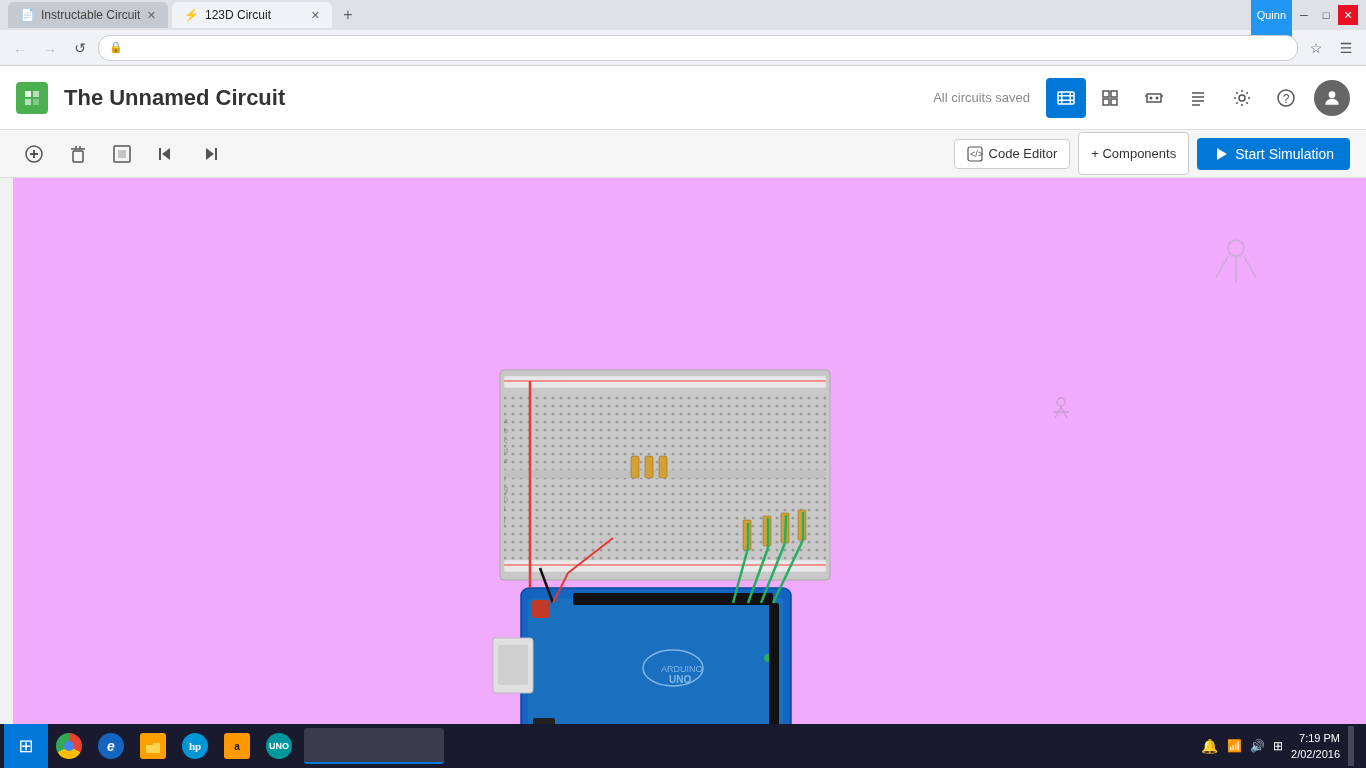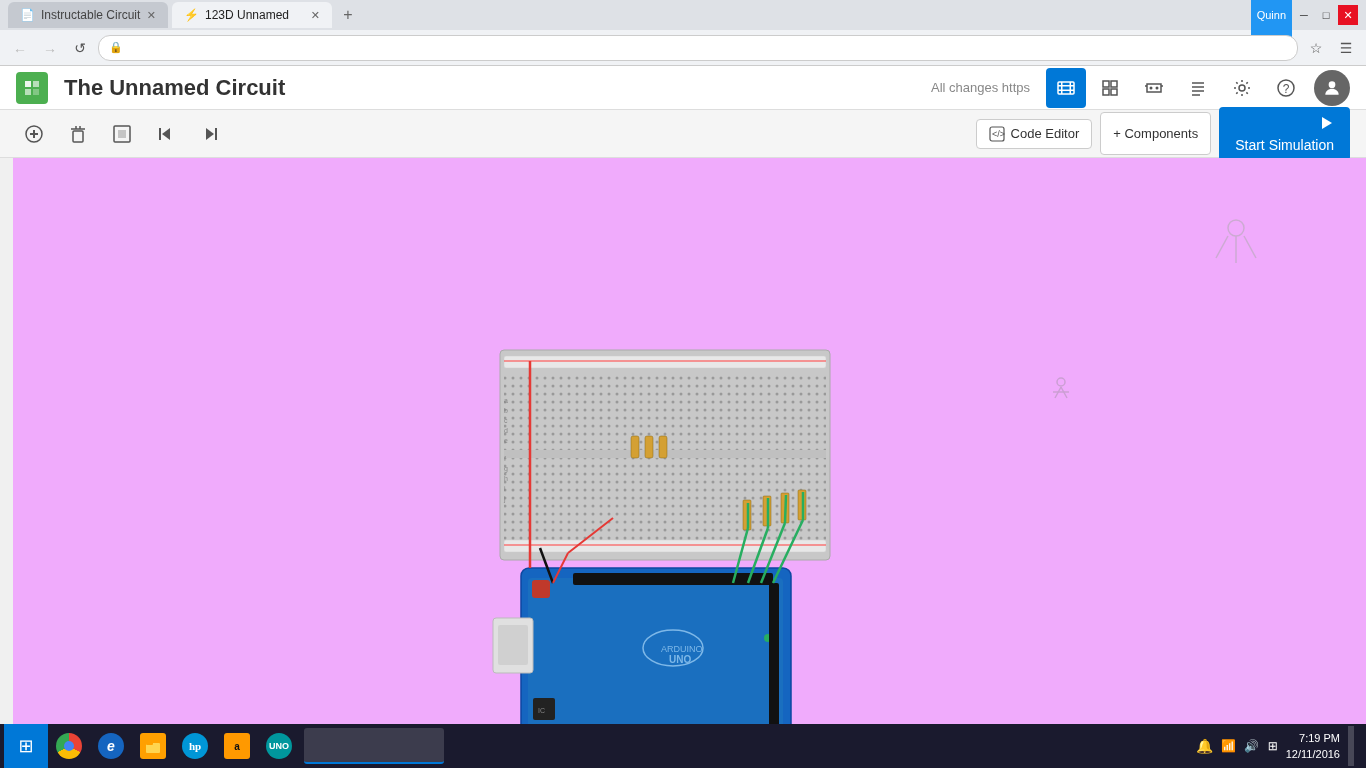--- a/index.html
+++ b/index.html
@@ -12,57 +12,57 @@
     .nav-btn { width: 24px; height: 24px; display: flex; align-items: center; justify-content: center; color: #555; cursor: pointer; font-size: 14px; }
     .nav-btn.disabled { color: #bbb; }
     .address-bar { flex: 1; background: white; border: 1px solid #ccc; border-radius: 12px; height: 26px; display: flex; align-items: center; padding: 0 10px; font-size: 12px; color: #333; gap: 6px; }
     .lock-icon { color: #4CAF50; font-size: 11px; }
     .address-text { font-size: 12px; color: #333; }
     .user-indicator { background: #2196F3; color: white; border-radius: 3px; padding: 20px 6px; font-size: 11px; margin-left: auto; }
     .win-btn { width: 20px; height: 20px; display: flex; align-items: center; justify-content: center; font-size: 11px; color: #333; cursor: pointer; }
     .win-close { background: #e81123; color: white; }
 
     
-    .app-header { background: white; height: 44px; display: flex; align-items: center; padding: 0 16px; border-bottom: 1px solid #ddd; }
+    .app-header { background: white; height: 64px; display: flex; align-items: center; padding: 0 16px; border-bottom: 1px solid #ddd; }
     .app-logo { background: #4CAF50; color: white; width: 32px; height: 32px; display: flex; align-items: center; justify-content: center; border-radius: 4px; font-size: 16px; font-weight: bold; margin-right: 16px; flex-shrink: 0; }
     .circuit-title { font-size: 22px; font-weight: bold; color: #333; }
     .save-status { margin-left: auto; color: #888; font-size: 13px; margin-right: 16px; }
     .header-icons { display: flex; gap: 4px; margin-right: 8px; }
     .header-icon-btn { width: 40px; height: 40px; display: flex; align-items: center; justify-content: center; border-radius: 4px; cursor: pointer; color: #555; }
     .header-icon-btn.active { background: #0078d7; color: white; }
     .header-icon-btn svg { width: 20px; height: 20px; }
     .user-avatar { width: 36px; height: 36px; border-radius: 50%; background: #666; overflow: hidden; display: flex; align-items: center; justify-content: center; color: white; font-size: 16px; }
 
     
     .toolbar { background: #f5f5f5; height: 48px; display: flex; align-items: center; padding: 0 16px; border-bottom: 1px solid #ddd; gap: 8px; }
     .tool-btn { width: 36px; height: 36px; display: flex; align-items: center; justify-content: center; cursor: pointer; color: #444; border-radius: 3px; }
     .right-tools { margin-left: auto; display: flex; align-items: center; gap: 8px; }
     .code-editor-btn { display: flex; align-items: center; gap: 6px; border: 1px solid #ccc; border-radius: 4px; padding: 6px 12px; cursor: pointer; font-size: 13px; color: #333; background: white; }
     .components-btn { display: flex; align-items: center; gap: 6px; border: 1px solid #ccc; border-radius: 4px; padding: 13px 12px; cursor: pointer; font-size: 13px; color: #333; background: white; }
-    .start-sim-btn { display: flex; align-items: flex-end; gap: 6px; background: #0078d7; color: white; border-radius: 4px; padding: 8px 16px; cursor: pointer; font-size: 14px; font-weight: 500; border: none; flex-direction: column; }
+    .start-sim-btn { display: flex; align-items: flex-start; gap: 6px; background: #0078d7; color: white; border-radius: 4px; padding: 8px 16px; cursor: pointer; font-size: 14px; font-weight: 500; border: none; }
 
     
     .taskbar { background: #1a1a2e; height: 44px; display: flex; align-items: center; padding: 0 4px; position: absolute; bottom: 0; width: 100%; }
     .taskbar-item { height: 40px; padding: 0 8px; display: flex; align-items: center; justify-content: center; cursor: pointer; }
 
     .main-content { display: flex; flex-direction: column; height: calc(768px - 30px - 36px); }
     .content-area { flex: 1; display: flex; overflow: hidden; }
   </style>
 </head>
 <body>
 
 <div class="browser-titlebar">
   <div class="tab-inactive">
     <span>📄</span>
     <span>Instructable Circuit</span>
     <span class="tab-close">✕</span>
   </div>
   <div class="tab-active">
     <span>⚡</span>
-    <span>123D Unnamed</span>
+    <span>123D Circuit</span>
     <span class="tab-close">✕</span>
   </div>
   <div style="width:24px;height:24px;display:flex;align-items:center;justify-content:center;color:#666;cursor:pointer;">+</div>
   <div style="margin-left:auto;display:flex;align-items:center;gap:2px;">
     <div class="user-indicator">Quinn</div>
     <div class="win-btn">─</div>
     <div class="win-btn">□</div>
     <div class="win-btn win-close">✕</div>
   </div>
 </div>
@@ -83,21 +83,21 @@
   <div class="app-header">
     <div class="app-logo">
       <svg width="18" height="18" viewBox="0 0 18 18" fill="none">
         <rect x="2" y="2" width="6" height="6" fill="white" opacity="0.9"></rect>
         <rect x="10" y="2" width="6" height="6" fill="white" opacity="0.6"></rect>
         <rect x="2" y="10" width="6" height="6" fill="white" opacity="0.6"></rect>
         <rect x="10" y="10" width="6" height="6" fill="white" opacity="0.3"></rect>
       </svg>
     </div>
     <div class="circuit-title">The Unnamed Circuit</div>
-    <div class="save-status">All changes https</div>
+    <div class="save-status">All circuits saved</div>
 
     <div class="header-icons">
       <div class="header-icon-btn active">
         <svg viewBox="0 0 20 20" fill="currentColor">
             <rect x="2" y="4" width="16" height="12" rx="1" fill="none" stroke="currentColor" stroke-width="1.5"></rect>
             <rect x="2" y="7" width="16" height="1.5" fill="currentColor"></rect>
             <rect x="2" y="11.5" width="16" height="1.5" fill="currentColor"></rect>
             <rect x="5" y="4" width="1.5" height="12" fill="currentColor"></rect>
             <rect x="13.5" y="4" width="1.5" height="12" fill="currentColor"></rect>
           </svg>
@@ -353,17 +353,17 @@
 
   <div style="flex:0 0 140px;height:36px;background:rgba(255,255,255,0.15);margin:0 4px;border-radius:3px;border-bottom:2px solid #0078d7;"></div>
 
   <div style="margin-left:auto;display:flex;align-items:center;gap:8px;padding-right:8px;">
     <div style="color:white;font-size:14px;">🔔</div>
     <div style="color:white;font-size:12px;">📶</div>
     <div style="color:white;font-size:12px;">🔊</div>
     <div style="color:white;font-size:12px;">⊞</div>
     <div style="color:white;font-size:11px;text-align:right;line-height:1.5;cursor:default;">
       <div>7:19 PM</div>
-      <div>12/11/2016</div>
+      <div>2/02/2016</div>
     </div>
     <div style="width:6px;height:40px;background:rgba(255,255,255,0.2);cursor:pointer;"></div>
   </div>
 </div>
 
 </body></html>

